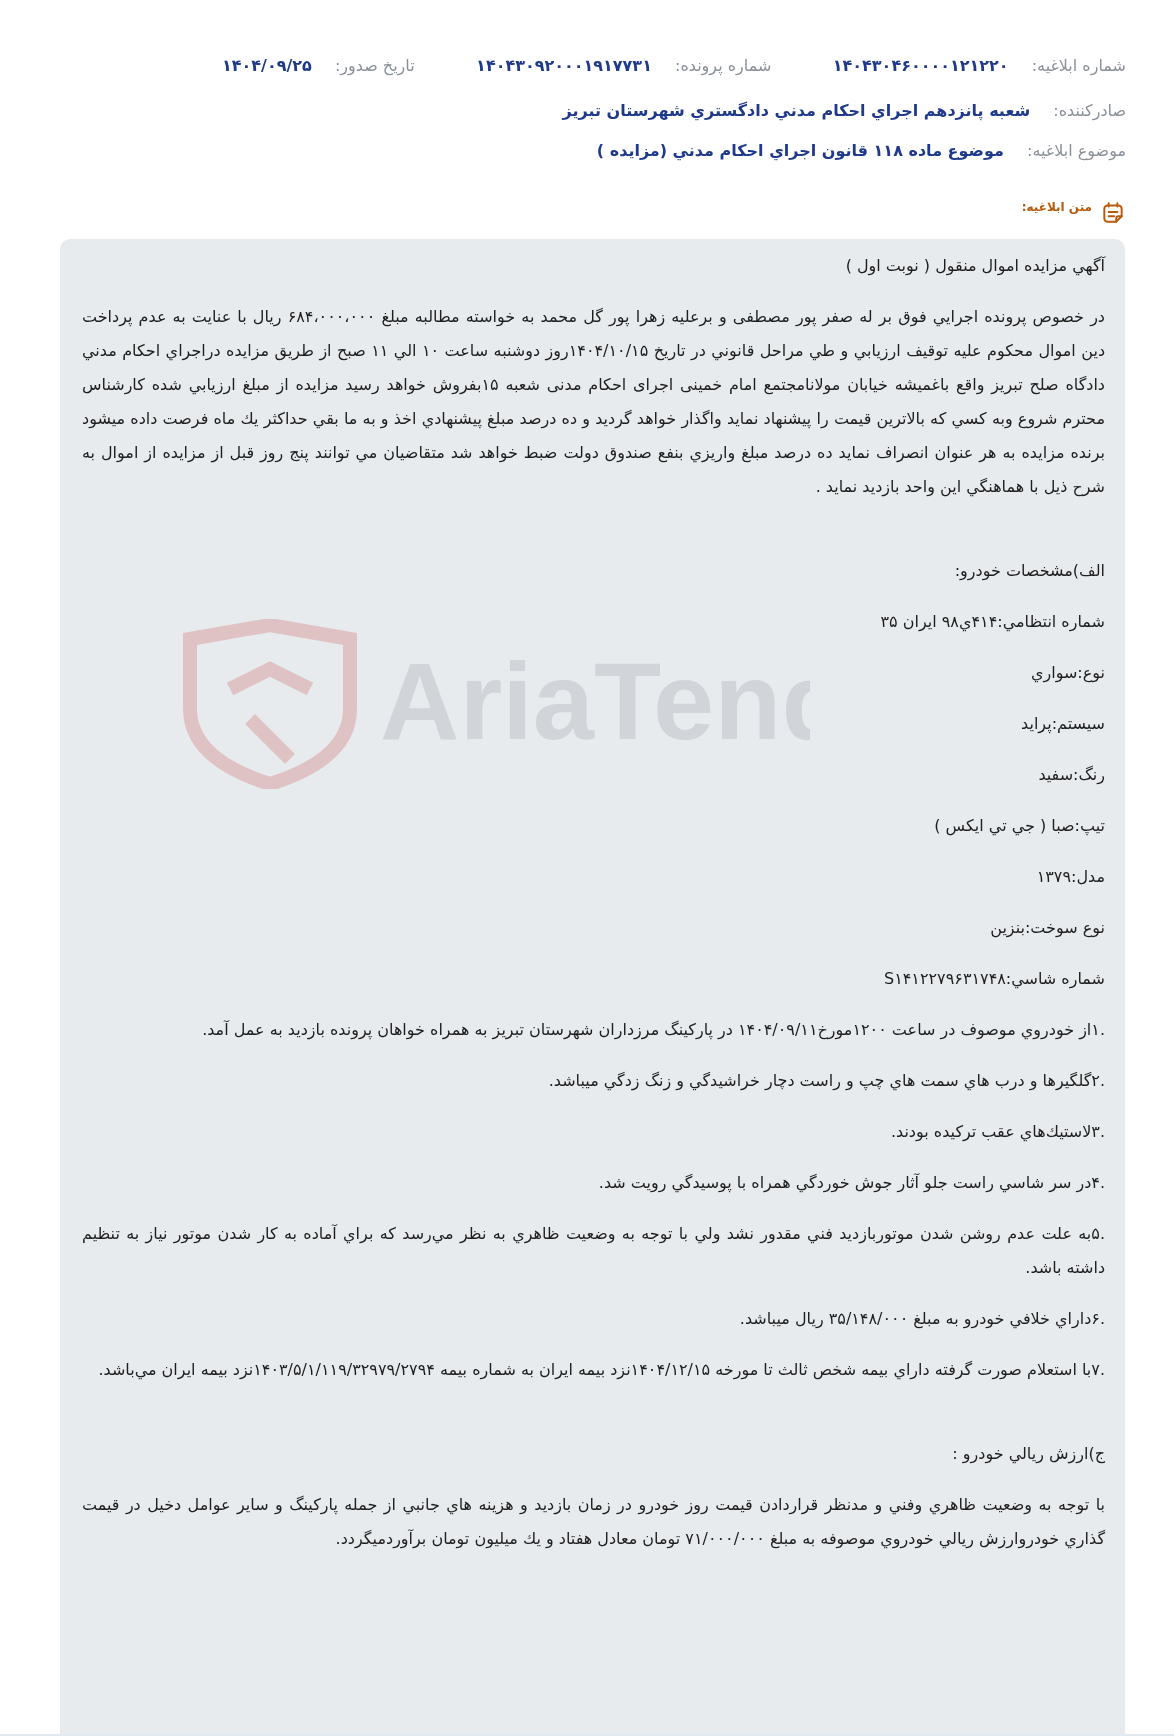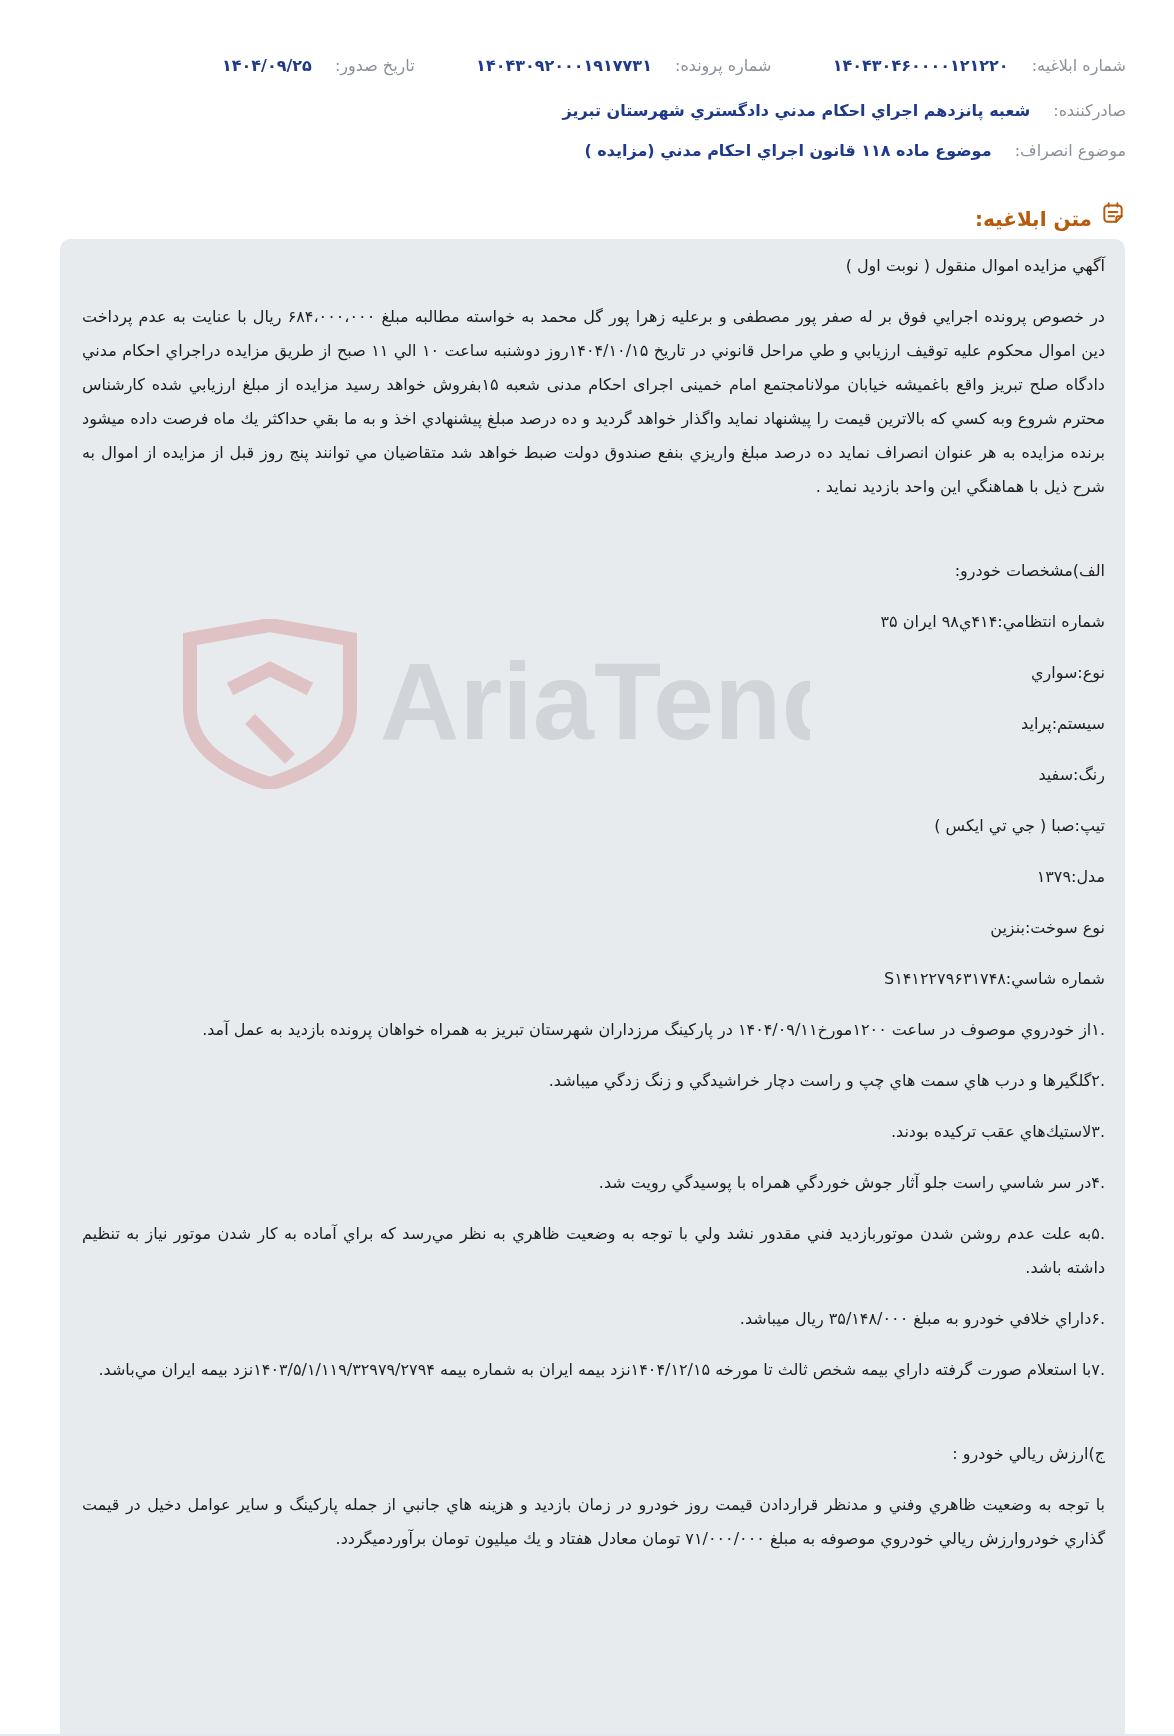--- a/index.html
+++ b/index.html
@@ -15,22 +15,22 @@
   }
   .meta-row .item { white-space: nowrap; }
   .meta-row .label { color: #8a9099; margin-left: 18px; }
   .meta-row .value { color: #1f3a8a; font-weight: bold; }
   #row1 { top: 56px; justify-content: space-between; left: 222px; }
   #row2 { top: 101px; }
   #row3 { top: 141px; }
 
   .section-title {
     position: absolute; top: 200px; right: 48px;
-    display: flex; align-items: flex-end; gap: 8px;
-    color: #b65a0c; font-weight: bold; font-size: 20px;
+    display: flex; align-items: flex-start; gap: 8px;
+    color: #b65a0c; font-weight: bold; font-size: 12px;
   }
   .section-title svg { width: 26px; height: 26px; }
 
   .content-box {
     position: absolute; top: 239px; left: 60px; right: 49px; height: 1552px;
     background: #e8ebee; border-radius: 10px;
     padding: 10px 20px 20px 22px; box-sizing: border-box;
     color: #1e1e1e; font-size: 16px; line-height: 34px;
     overflow: hidden;
   }
@@ -66,21 +66,21 @@
 
 <div id="row2" class="meta-row">
   <span class="item">
     <span class="label">صادرکننده:</span>
     <span class="value">شعبه پانزدهم اجراي احكام مدني دادگستري شهرستان تبريز</span>
   </span>
 </div>
 
 <div id="row3" class="meta-row">
   <span class="item">
-    <span class="label">موضوع انصراف:</span>
+    <span class="label">موضوع ابلاغيه:</span>
     <span class="value">موضوع ماده ۱۱۸ قانون اجراي احكام مدني (مزايده )</span>
   </span>
 </div>
 
 <div class="section-title">
   <span>
     <svg viewBox="0 0 24 24" fill="none" stroke="#b65a0c" stroke-width="1.8" stroke-linecap="round" stroke-linejoin="round">
       <path d="M8 3v3M16 3v3"></path>
       <path d="M4 8a3 3 0 0 1 3-3h10a3 3 0 0 1 3 3v7l-5 5H7a3 3 0 0 1-3-3z"></path>
       <path d="M8 11h8M8 15h5"></path>

